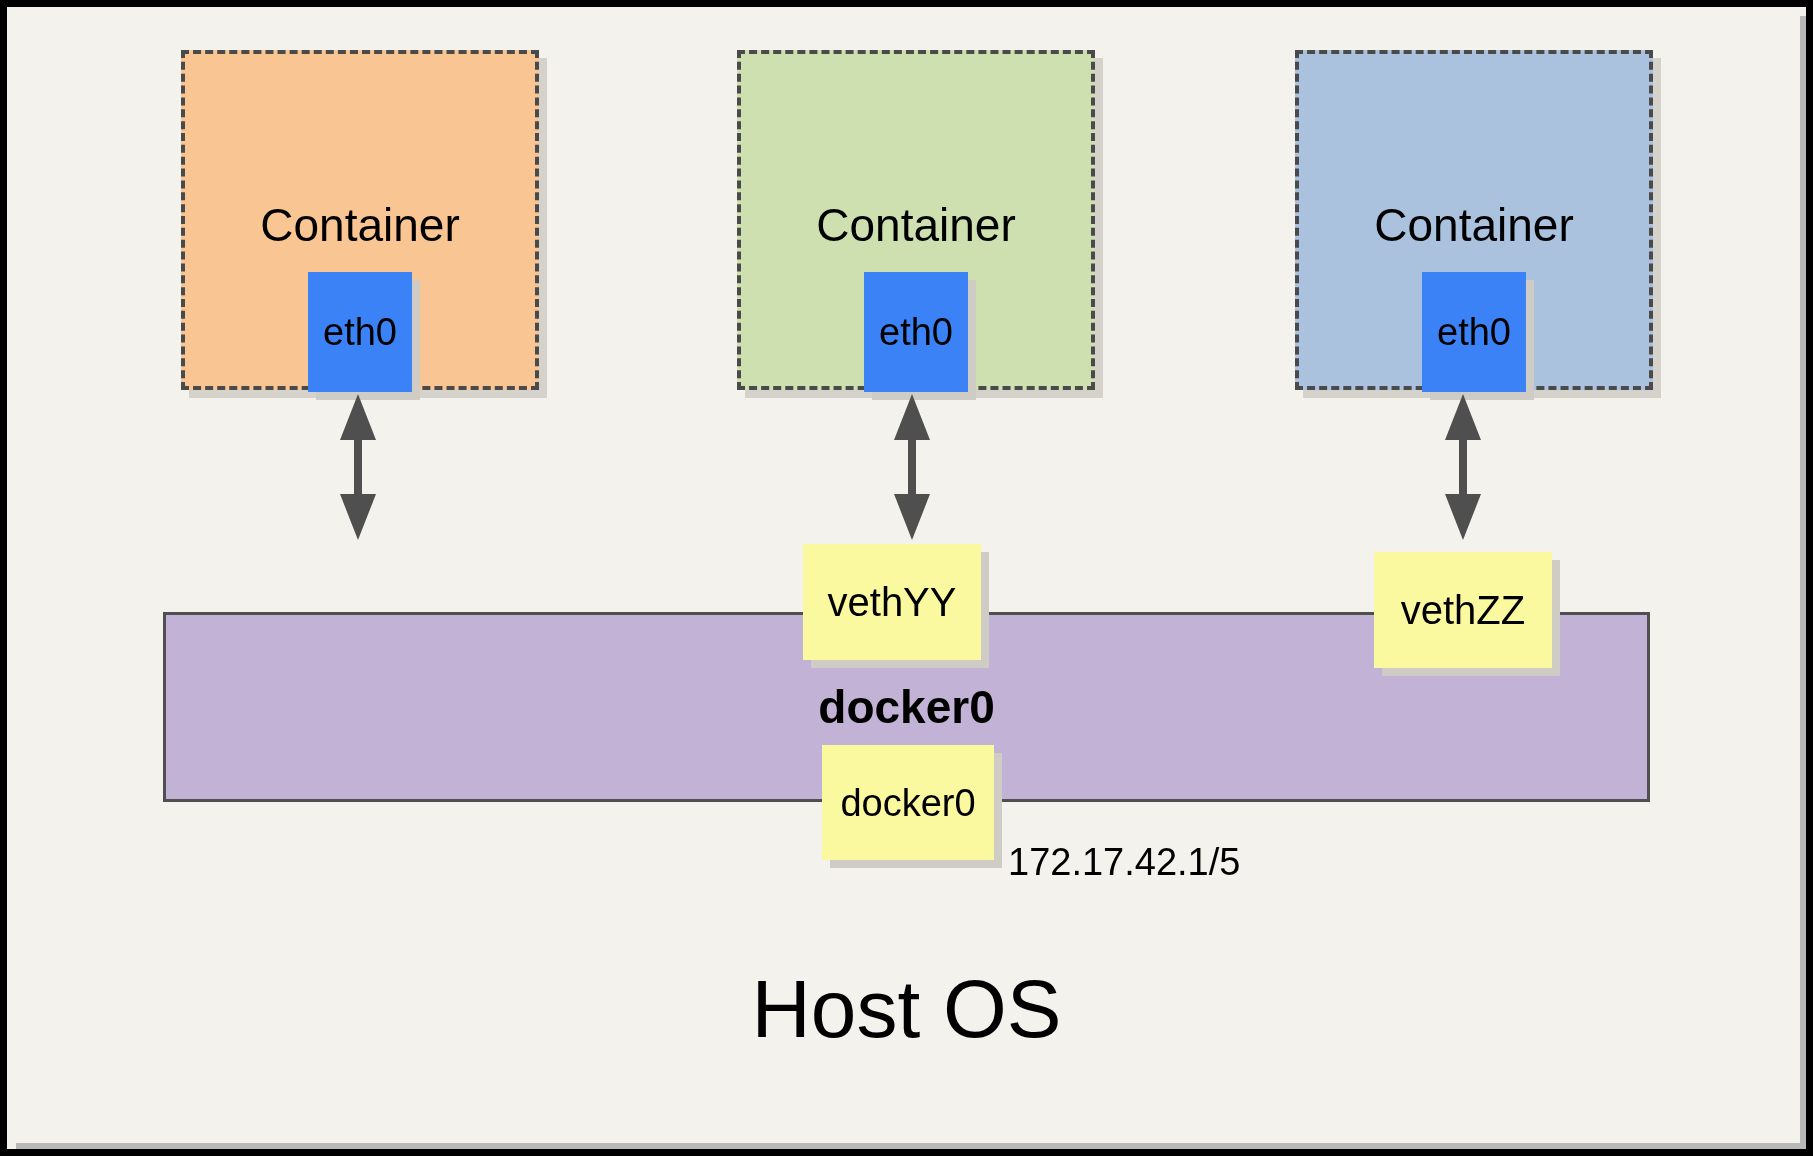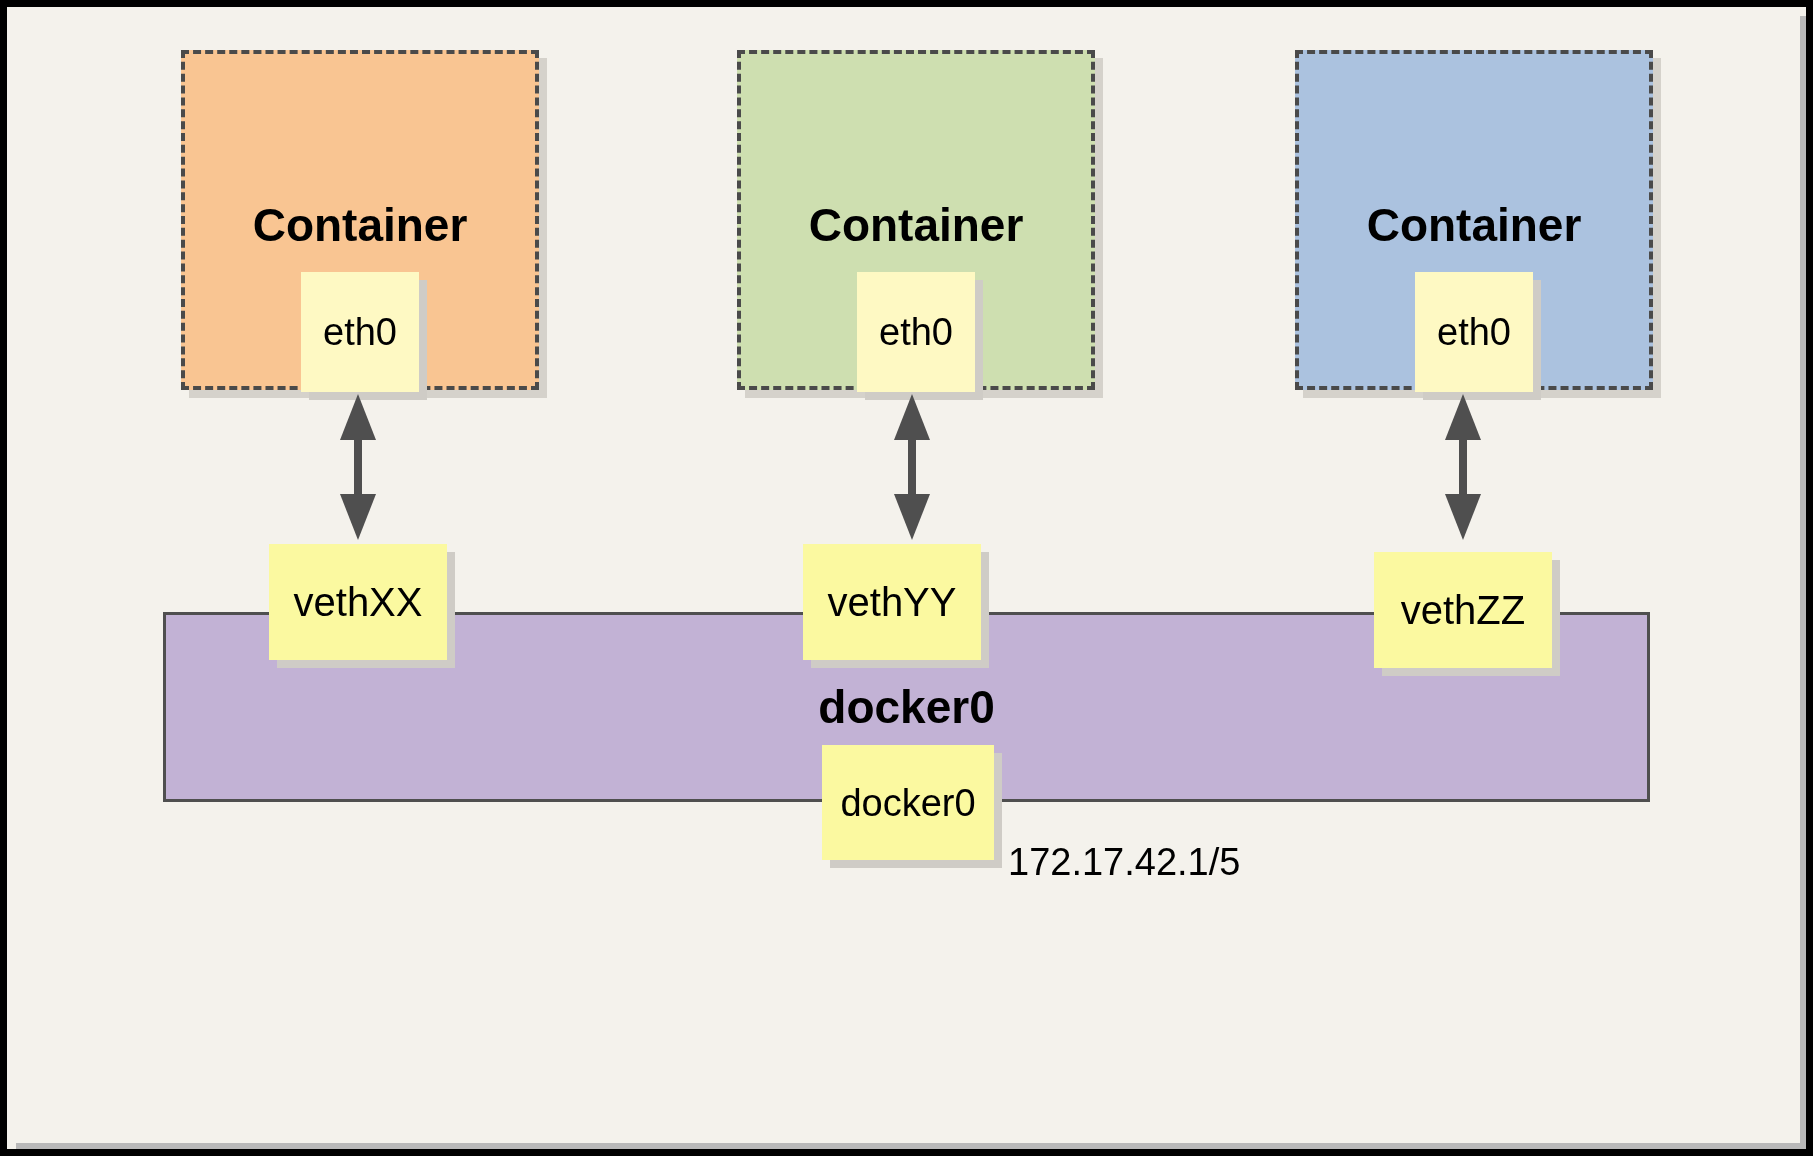--- a/index.html
+++ b/index.html
@@ -20,25 +20,25 @@
   .container-box{
     position:absolute;top:50px;width:358px;height:340px;
     border:4px dashed #4a4a4a;box-sizing:border-box;
     box-shadow:8px 8px 0 0 #d5d2cb;
   }
   .c1{left:181px;background:#F9C592;}
   .c2{left:737px;background:#CEDFB0;}
   .c3{left:1295px;background:#ABC2DF;}
   .container-title{
     position:absolute;left:0;right:0;top:148px;text-align:center;
-    font-size:46px;font-weight:bold;line-height:1;
+    font-size:46px;font-weight:normal;line-height:1;
   }
   .eth-box{
     position:absolute;left:50%;transform:translateX(-50%);bottom:-6px;
-    width:118px;height:120px;background:#fef9c3;
+    width:104px;height:120px;background:#3b82f6;
     box-shadow:8px 8px 0 0 #cfccc6;
     display:flex;align-items:center;justify-content:center;
     font-size:38px;line-height:1;
   }
 
   
   .arrow{position:absolute;top:392px;width:44px;height:150px;z-index:5;}
   .a1{left:336px;}
   .a2{left:890px;}
   .a3{left:1441px;}
@@ -109,25 +109,25 @@
   </svg>
   <svg class="arrow a3" viewBox="0 0 44 150" aria-hidden="true">
     <polygon points="22,2 4,48 40,48" fill="#4F4F4F"></polygon>
     <rect x="18" y="40" width="8" height="70" fill="#4F4F4F"></rect>
     <polygon points="22,148 4,102 40,102" fill="#4F4F4F"></polygon>
   </svg>
 
   <div class="bridge-bar"></div>
   <div class="bridge-label">docker0</div>
 
-  <div class="veth-box v1">vethXX</div>
   <div class="veth-box v2">vethYY</div>
   <div class="veth-box v3">vethZZ</div>
 
   <div class="docker-if-box">docker0</div>
   <div class="ip-label">172.17.42.1/5</div>
 
+  <div class="host-label">Host OS</div>
 
   <div class="edge-shadow-right"></div>
   <div class="edge-shadow-bottom"></div>
   <div class="frame"></div>
 
 </div>
 
 </body></html>

